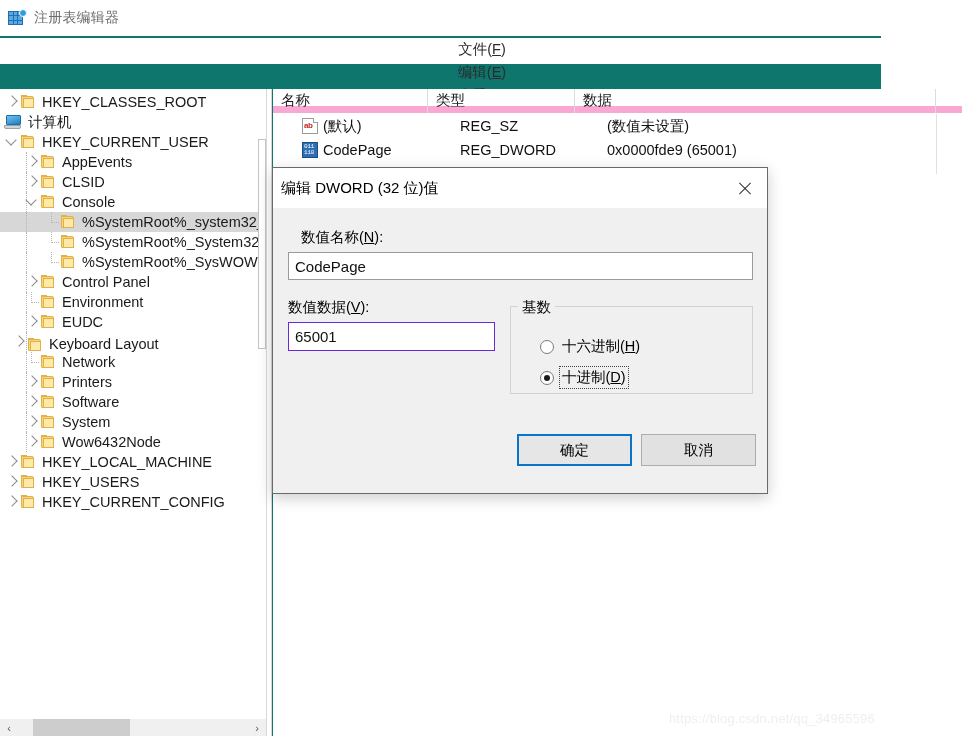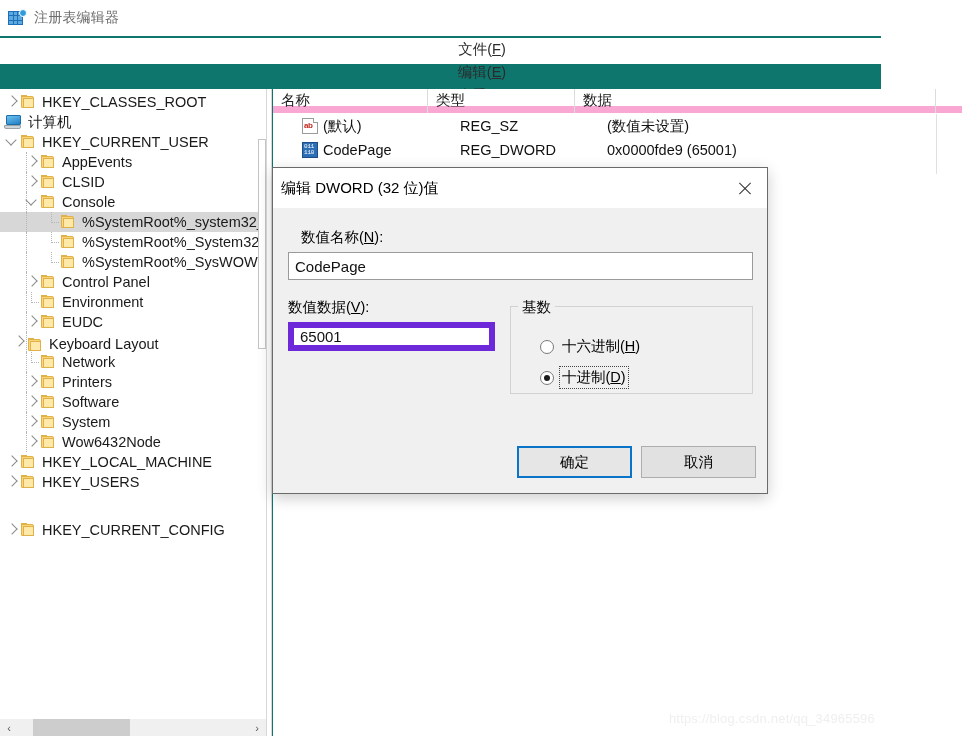--- a/index.html
+++ b/index.html
@@ -480,21 +480,21 @@
     color: #111111;
     padding: 0 6px;
     outline: none;
   }
   #data-label { left: 15px; top: 90px; }
   #data-input {
     position: absolute;
     left: 15px; top: 114px;
     width: 207px; height: 29px;
     background: #ffffff;
-    border: 6px solid #6d28d9;
+    border: 1px solid #6d28d9;
     box-sizing: border-box;
     font-family: "Liberation Sans", sans-serif;
     font-size: 15px;
     color: #111111;
     padding: 0 6px;
     outline: none;
   }
 
   #base-group {
     position: absolute;
@@ -542,21 +542,21 @@
     background: #1a1a1a;
   }
   .radio-text { padding: 1px 2px; }
   .radio-text u { text-decoration: underline; }
   .radio-row.focused .radio-text {
     outline: 1px dotted #444444;
   }
 
   #dialog-buttons {
     position: absolute;
-    left: 0; top: 238px;
+    left: 0; top: 226px;
     width: 494px; height: 46px;
   }
   .dlg-btn {
     position: absolute;
     height: 32px;
     background: #e1e1e1;
     border: 1px solid #adadad;
     box-sizing: border-box;
     font-family: "Liberation Sans", sans-serif;
     font-size: 14.5px;
@@ -863,21 +863,21 @@
             <div class="chev"></div>
           </div>
         <div class="folder">
             <div class="tab"></div>
             <div class="back"></div>
             <div class="front"></div>
           </div>
         <span class="tree-label">HKEY_USERS</span>
       </div>
 
-      <div class="tree-row" style="padding-left:4px;margin-top:28px;">
+      <div class="tree-row" style="padding-left:4px;">
         <div class="tw collapsed">
             <div class="chev"></div>
           </div>
         <div class="folder">
             <div class="tab"></div>
             <div class="back"></div>
             <div class="front"></div>
           </div>
         <span class="tree-label">HKEY_CURRENT_CONFIG</span>
       </div>

